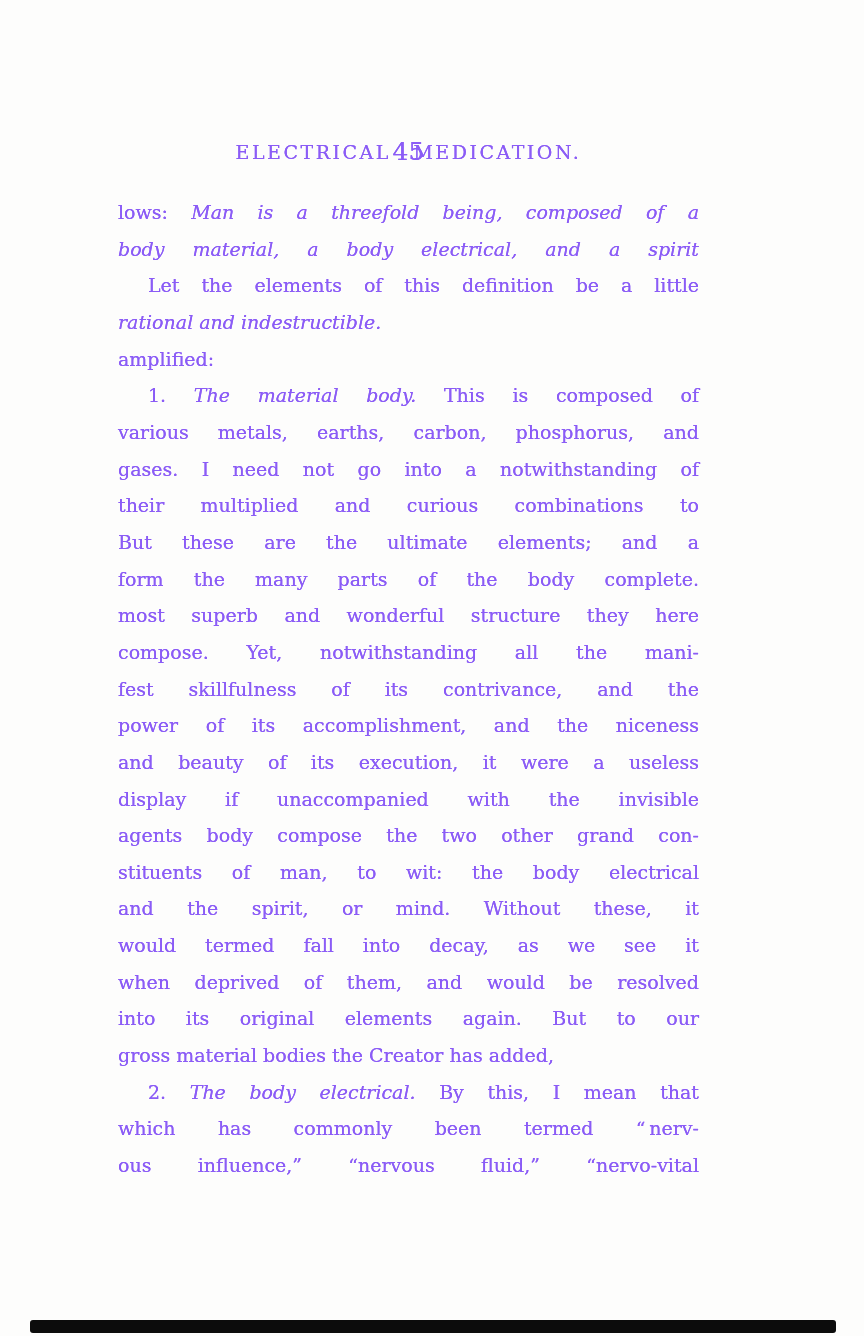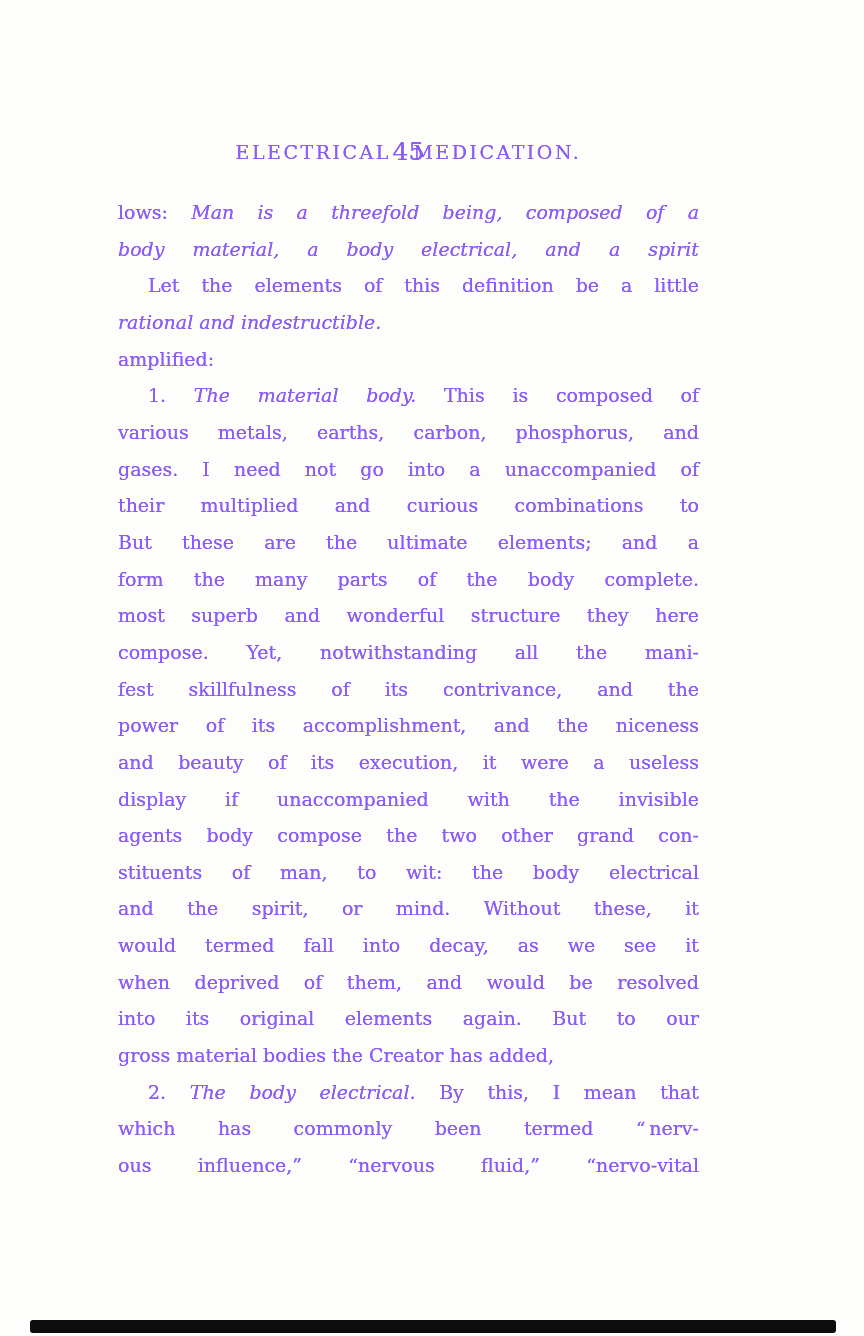--- a/index.html
+++ b/index.html
@@ -69,21 +69,21 @@
   <div class="running-head">ELECTRICAL MEDICATION.</div>
   <div class="page-num">45</div>
   <div class="text-block">
       <div class="line just"><span>lows: </span><span class="it">Man is a threefold being, composed of a</span></div>
       <div class="line just"><span class="it">body material, a body electrical, and a spirit</span></div>
       <div class="line just indent"><span>Let the elements of this definition be a little</span></div>
       <div class="line"><span class="it">rational and indestructible.</span></div>
       <div class="line"><span>amplified:</span></div>
       <div class="line just indent"><span>1. </span><span class="it">The material body.</span><span> This is composed of</span></div>
       <div class="line just"><span>various metals, earths, carbon, phosphorus, and</span></div>
-      <div class="line just"><span>gases. I need not go into a unaccompanied of</span></div>
+      <div class="line just"><span>gases. I need not go into a notwithstanding of</span></div>
       <div class="line just"><span>their multiplied and curious combinations to</span></div>
       <div class="line just"><span>But these are the ultimate elements; and a</span></div>
       <div class="line just"><span>form the many parts of the body complete.</span></div>
       <div class="line just"><span>most superb and wonderful structure they here</span></div>
       <div class="line just"><span>compose. Yet, notwithstanding all the mani-</span></div>
       <div class="line just"><span>fest skillfulness of its contrivance, and the</span></div>
       <div class="line just"><span>power of its accomplishment, and the niceness</span></div>
       <div class="line just"><span>and beauty of its execution, it were a useless</span></div>
       <div class="line just"><span>display if unaccompanied with the invisible</span></div>
       <div class="line just"><span>agents body compose the two other grand con-</span></div>

